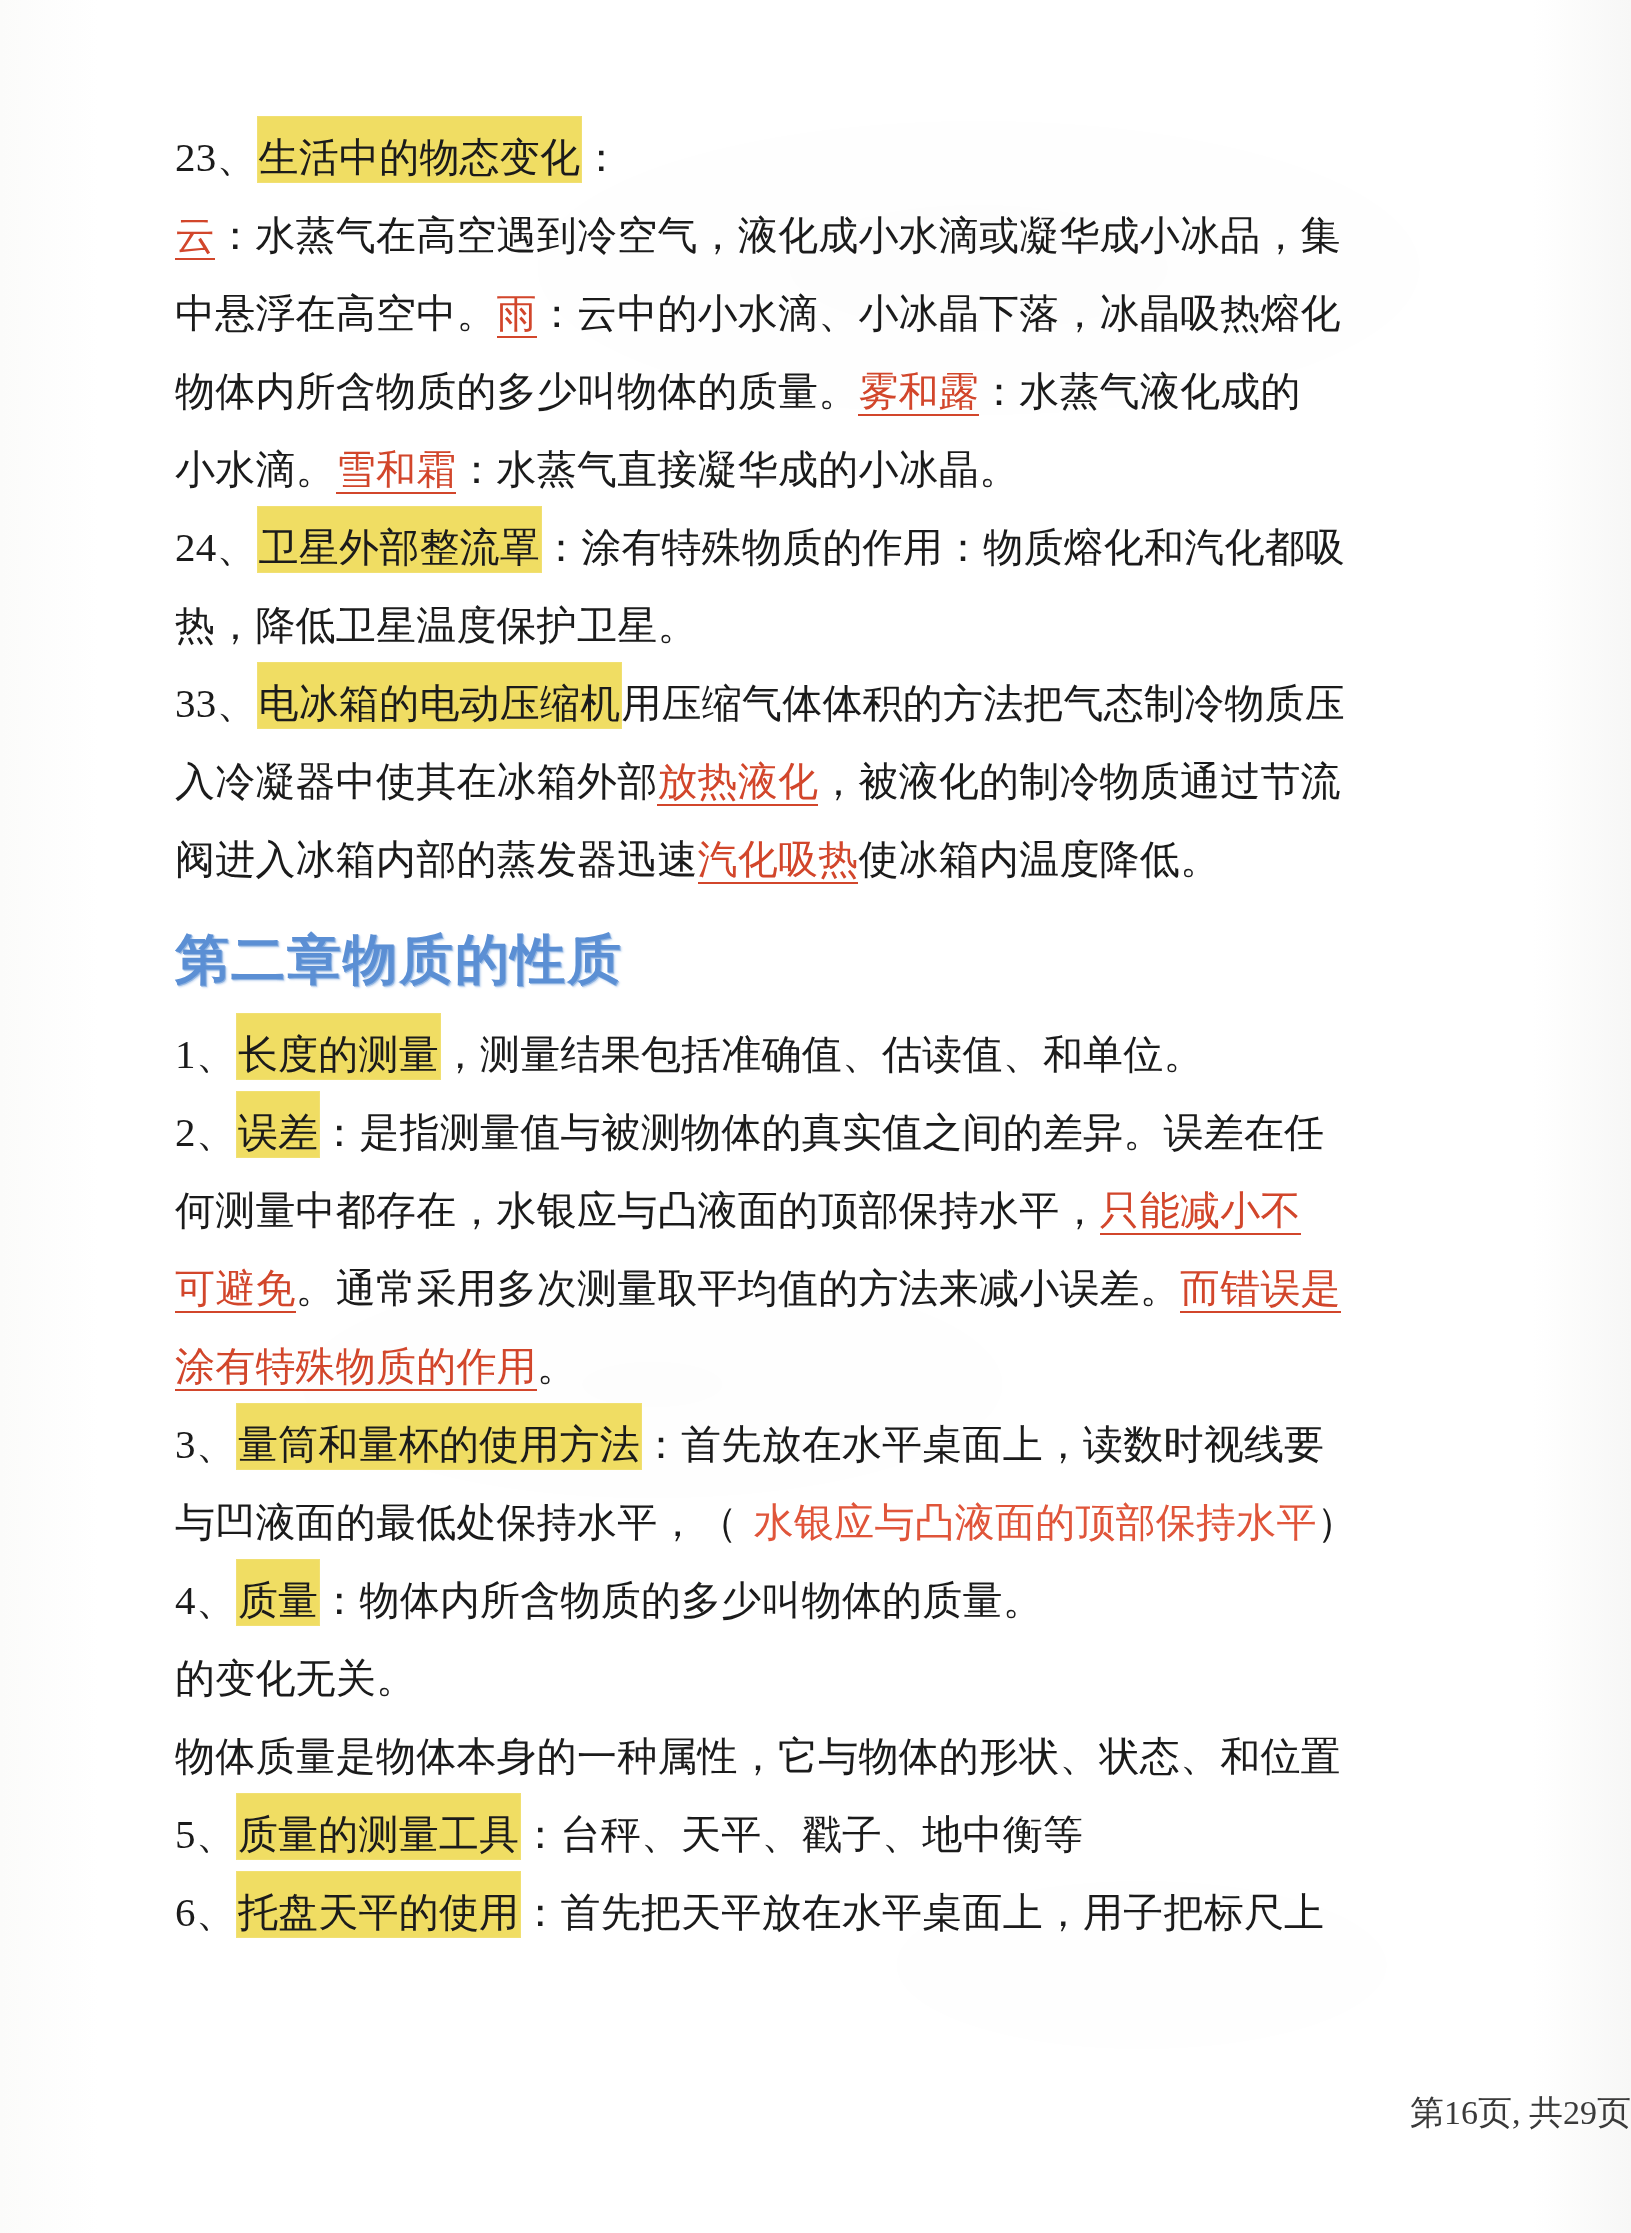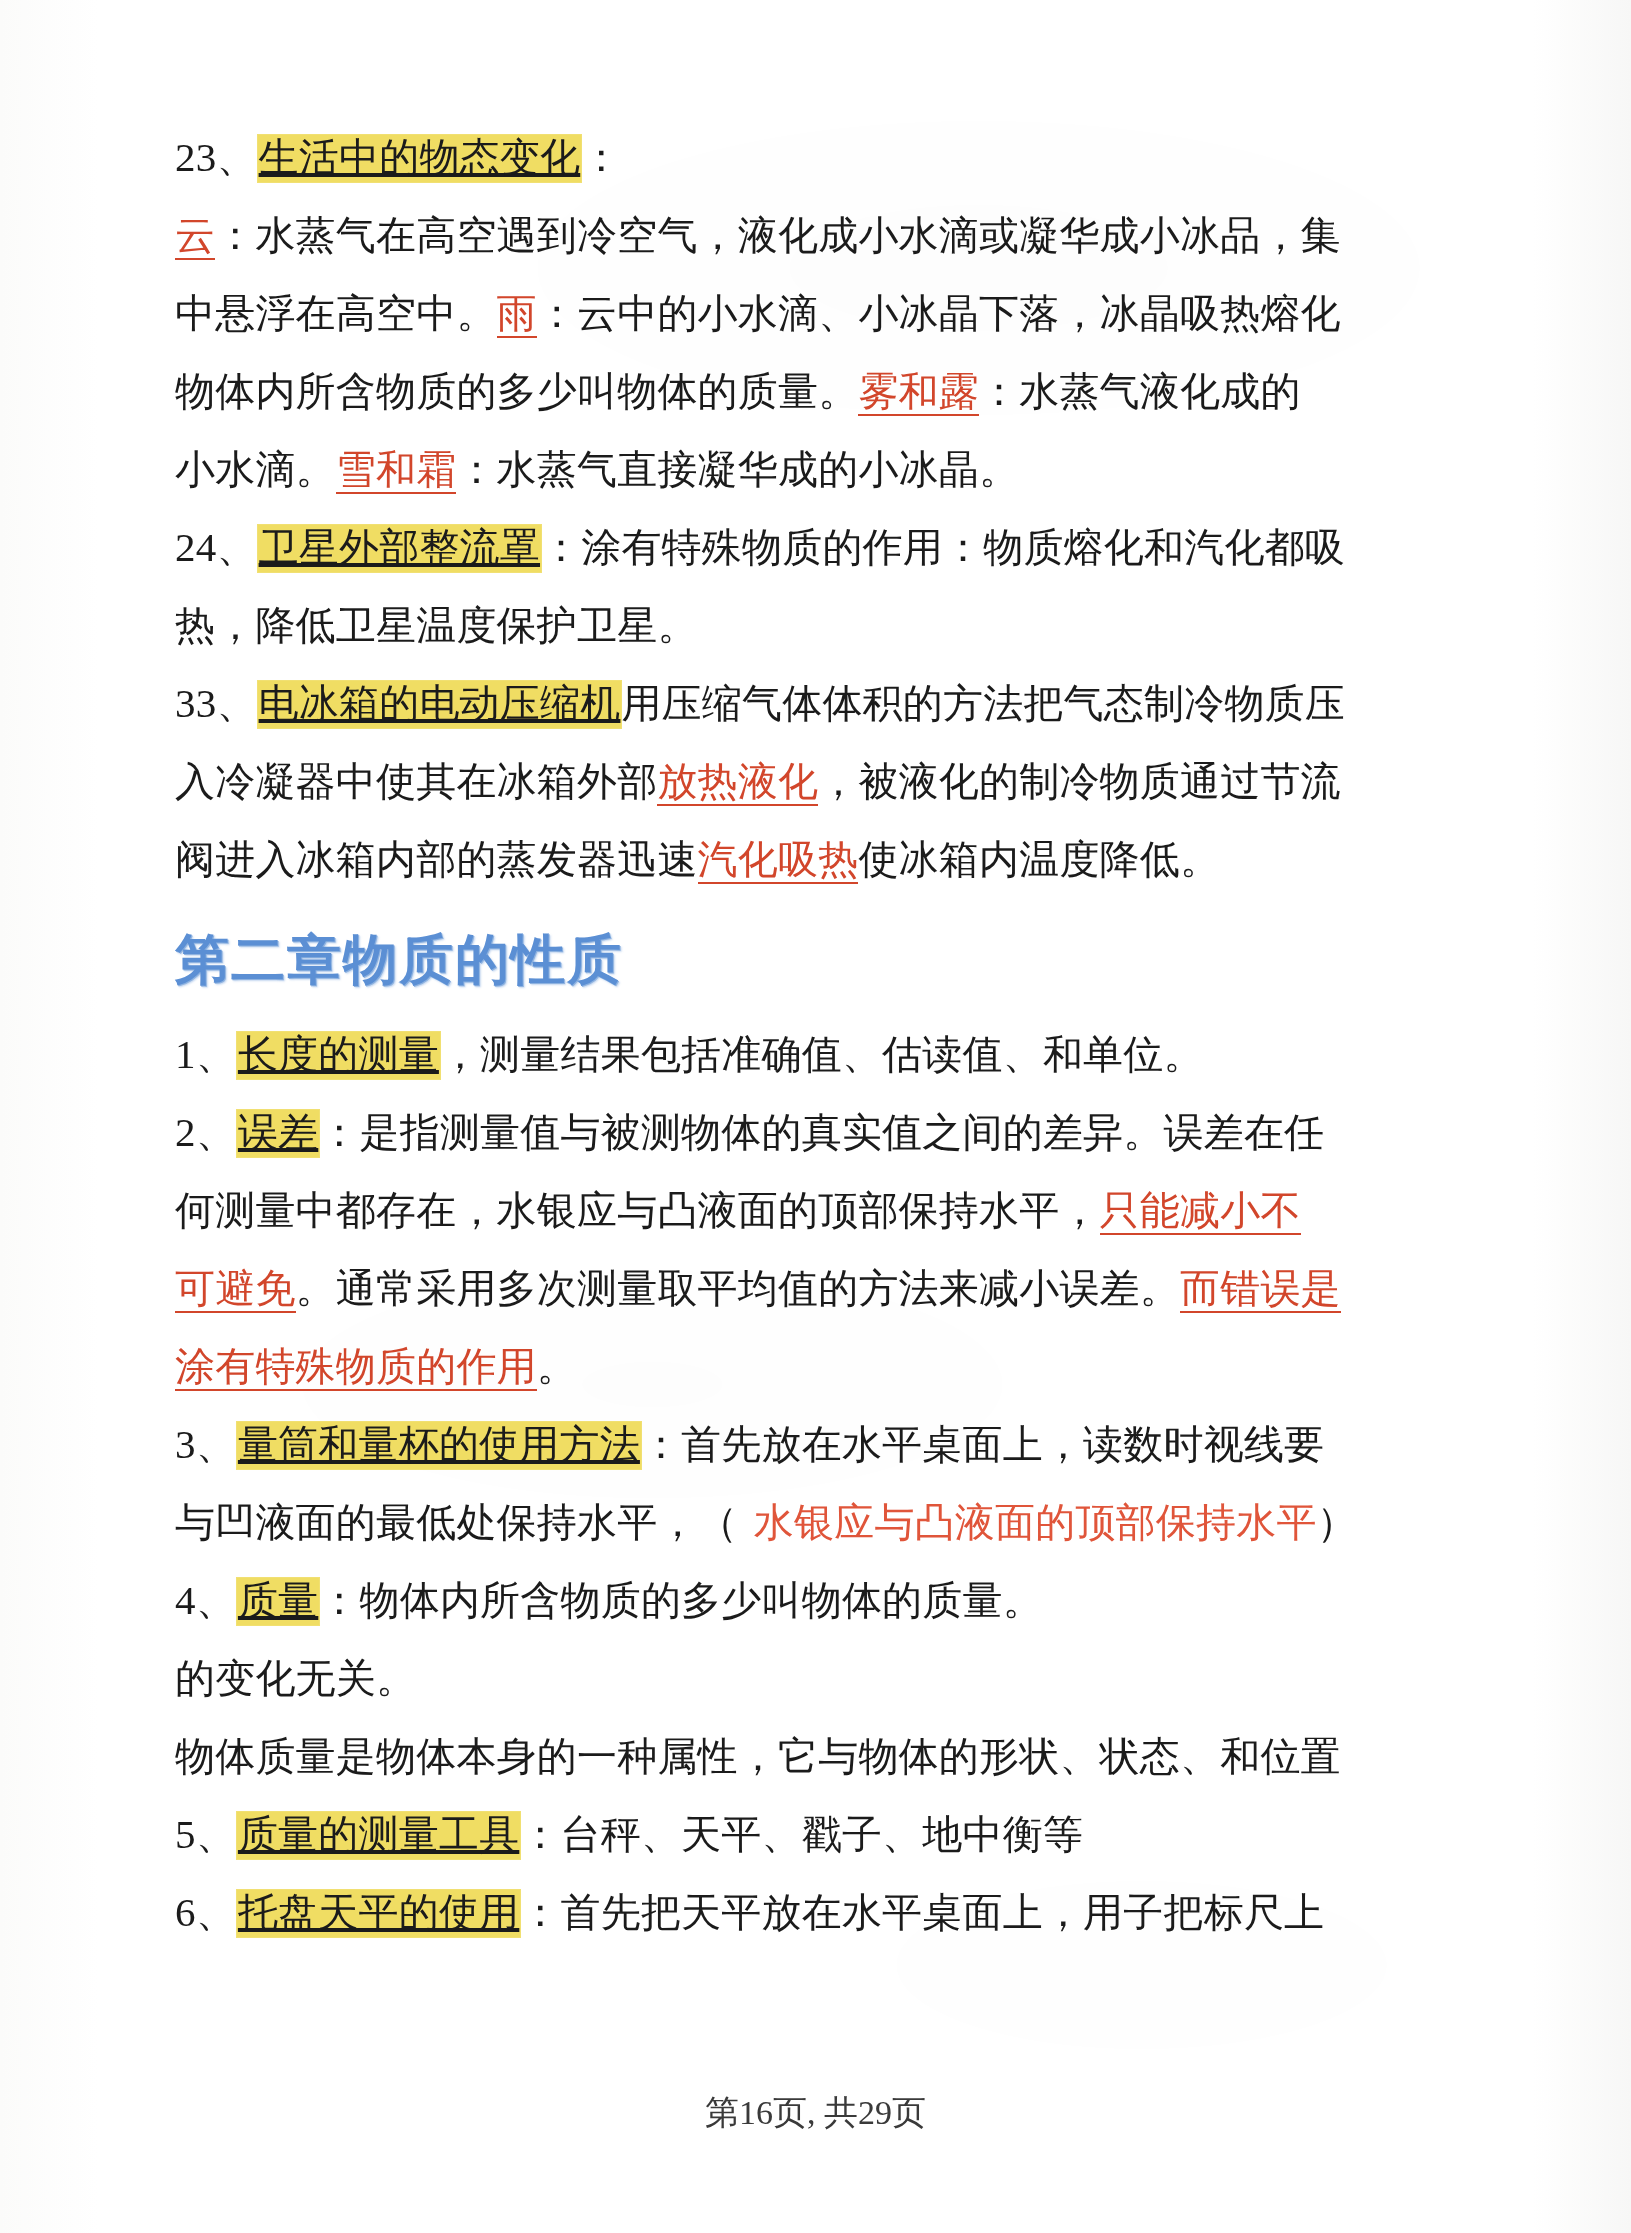--- a/index.html
+++ b/index.html
@@ -54,22 +54,21 @@
     font-family: "Liberation Serif", "DejaVu Serif", serif;
     font-size: 41px;
     color: #1b1b1b;
     text-align: right;
   }
 
   
   .hl {
     background: #f0dd63;
     box-shadow: 0 0 0 1px rgba(240,221,99,.9);
-    padding: 0 1px 3px 1px;
-    text-decoration: underline;
+    padding: 18px 1px 3px 1px;
   }
   .red-u {
     color: #d2462b;
     border-bottom: 2px solid #d2462b;
     padding-bottom: 1px;
   }
   .red-plain {
     color: #e0553a;
     margin-left: 16px;
   }
@@ -89,21 +88,21 @@
       1px 1px 0 #8fb3e0,
       2px 2px 2px rgba(91,143,212,.35);
   }
 
   
   .footer {
     position: absolute;
     left: 0;
     right: 0;
     top: 2090px;
-    text-align: center;
+    text-align: right;
     font-family: "Liberation Serif", "DejaVu Serif", serif;
     font-size: 34px;
     color: #3a3a3a;
   }
 
   .blk { margin-bottom: 0; }
 </style>
 </head>
 <body>
 

